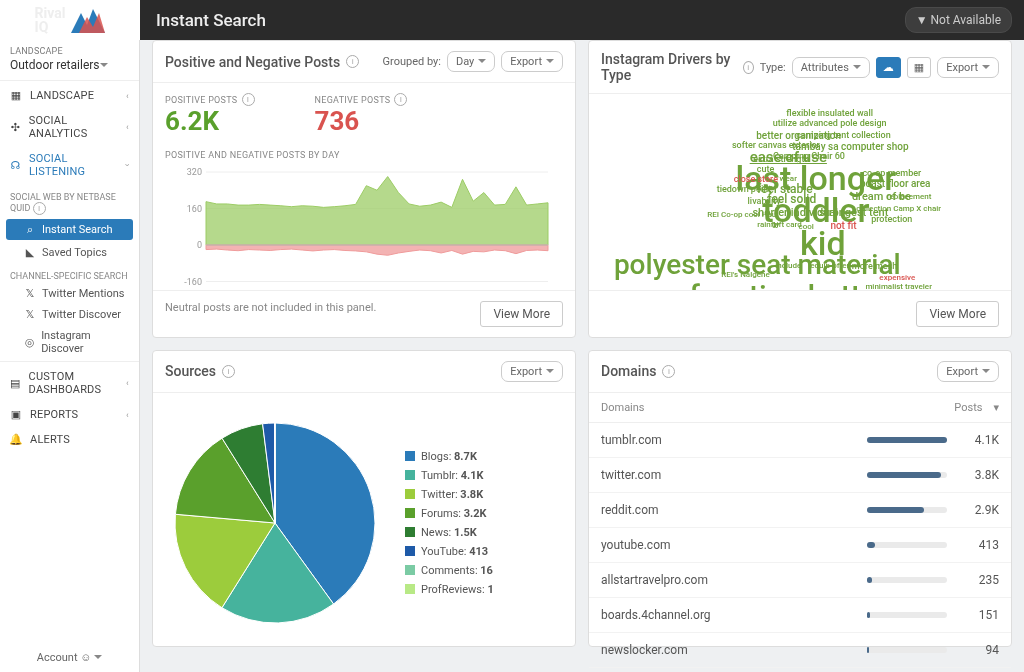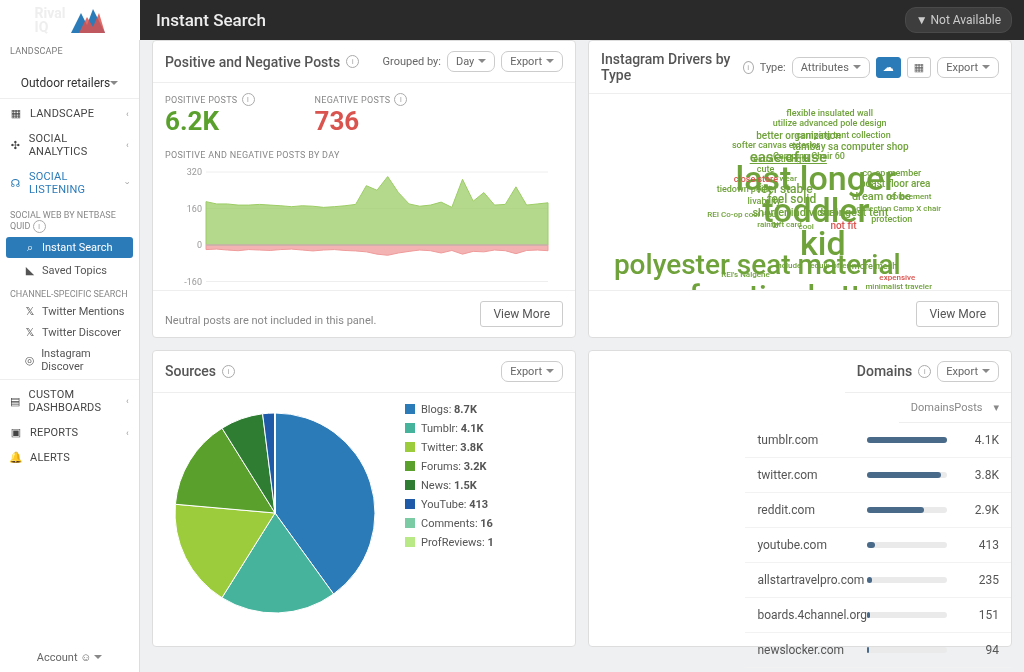--- a/index.html
+++ b/index.html
@@ -8,55 +8,55 @@
   .logo { background:#fff; height:40px; width:140px; display:flex; align-items:center; justify-content:center; margin:-0 0 0 -12px; font-weight:bold;}
   .logo-txt{font-size:14px;line-height:1;}
   .logo-chart{width:34px;height:26px;margin-left:6px;position:relative;overflow:hidden;}
   .page-title{margin-left:16px;font-size:17px;font-weight:500;}
   .top-right{margin-left:auto;}
   .btn-na{background:#3d3d3d;border:1px solid #4a4a4a;color:#ccc;padding:5px 10px;border-radius:11px;font-size:12px;cursor:pointer;}
   .layout{display:flex;height:calc(672px - 40px);}
   .sidebar{width:140px;background:#fff;border-right:1px solid #ddd;position:relative;font-size:11px;color:#555;flex-shrink:0;}
   .sb-sec{padding:6px 10px;}
   .sb-label{font-size:9px;color:#7a7a7a;text-transform:uppercase;letter-spacing:.2px;}
-  .sb-value{font-size:12px;color:#333;margin-top:20px;display:flex;align-items:center;justify-content:center;}
+  .sb-value{font-size:12px;color:#333;margin-top:2px;display:flex;align-items:center;justify-content:flex-start;}
   .sb-item{display:flex;align-items:center;padding:6px 10px;gap:8px;font-size:11px;color:#444;text-transform:uppercase;letter-spacing:.2px;cursor:pointer;}
   .sb-item .chev{margin-left:auto;font-size:9px;color:#999;}
   .sb-sub{padding:4px 10px 4px 24px;font-size:11px;color:#555;text-transform:none;cursor:pointer;display:flex;align-items:center;gap:6px;}
   .sb-sub.active{background:#2b7bb9;color:#fff;border-radius:3px;margin:2px 6px;padding-left:18px;}
   .sb-head{font-size:9px;color:#888;padding:8px 10px 2px;text-transform:uppercase;}
   .sb-foot{position:absolute;bottom:8px;left:0;right:0;text-align:center;font-size:11px;color:#666;margin-top:20px;}
   .main{flex:1;padding:0 12px 25px;overflow:hidden;display:grid;grid-template-columns:1fr 1fr;grid-template-rows:auto auto;gap:12px;}
   .panel{background:#fff;border:1px solid #ddd;border-radius:4px;display:flex;flex-direction:column;min-height:0;}
   .panel:nth-child(1){grid-column:1;}
   .panel:nth-child(2){grid-column:2;}
   .panel:nth-child(3){grid-column:1;}
-  .panel:nth-child(4){grid-column:2;align-items:flex-end;}
+  .panel:nth-child(4){grid-column:2;}
   .p-head{padding:10px 12px;border-bottom:1px solid #eee;display:flex;align-items:center;gap:6px;}
   .p-title{font-size:14px;font-weight:500;color:#555;}
   .info-icon{width:13px;height:13px;border:1px solid #aaa;border-radius:50%;display:inline-flex;align-items:center;justify-content:center;font-size:8px;color:#aaa;}
   .p-head-right{margin-left:auto;display:flex;align-items:center;gap:6px;font-size:11px;color:#666;}
   .dd{border:1px solid #ccc;padding:3px 8px;border-radius:7px;cursor:pointer;background:#fff;font-size:11px;display:inline-flex;align-items:center;gap:4px;}
   .icon-btn{border:1px solid #ccc;padding:3px 6px;border-radius:3px;cursor:pointer;background:#fff;font-size:11px;display:inline-flex;align-items:center;}
   .icon-btn.active{background:#2b7bb9;color:#fff;border-color:#2b7bb9;}
   .p-body{padding:10px 12px;flex:1;overflow:auto;}
-  .p-foot{padding:10px 12px;border-top:1px solid #eee;display:flex;align-items:flex-end;font-size:11px;color:#888;gap:44px;}
+  .p-foot{padding:10px 12px;border-top:1px solid #eee;display:flex;align-items:flex-start;font-size:11px;color:#888;gap:44px;}
   .btn-o{border:1px solid #ccc;padding:5px 12px;border-radius:3px;cursor:pointer;background:#fff;font-size:12px;color:#555;}
   .metrics{display:flex;gap:60px;margin-bottom:14px;}
   .m-label{font-size:9px;color:#888;text-transform:uppercase;letter-spacing:.3px;display:flex;align-items:center;gap:4px;}
   .m-val{font-size:26px;font-weight:700;}
   .green{color:#5aa02c;}
   .red{color:#d9534f;}
   .chart-label{font-size:9px;color:#888;text-transform:uppercase;letter-spacing:.3px;margin-bottom:6px;}
   .chart{position:relative;height:170px;}
   .chart svg{width:100%;height:100%;}
   .wordcloud{position:relative;height:300px;overflow:hidden;font-weight:500;}
   .wc{position:absolute;white-space:nowrap;color:#6fa23a;}
   .wc.red{color:#d9534f;text-align:right;}
-  .pie-wrap{display:flex;gap:20px;height:240px;}
+  .pie-wrap{display:flex;align-items:center;gap:20px;height:240px;}
   .pie{width:220px;height:220px;}
   .legend{display:flex;flex-direction:column;gap:6px;font-size:11px;color:#555;}
   .lg-row{display:flex;align-items:center;gap:6px;}
   .sw{width:10px;height:10px;}
   .tbl-h{display:flex;padding:8px 12px;font-size:11px;color:#888;border-bottom:1px solid #eee;}
   .tbl-h .r{margin-left:auto;display:flex;align-items:center;gap:11px;}
   .d-row{display:flex;align-items:center;padding:10px 12px;border-bottom:1px solid #f2f2f2;font-size:12px;color:#555;}
   .d-bar{margin-left:auto;width:80px;height:6px;background:#eaeaea;border-radius:3px;position:relative;margin-right:12px;}
   .d-bar-fill{position:absolute;left:0;top:0;bottom:0;background:#4a6a8a;border-radius:3px;}
   .d-val{width:40px;text-align:right;}

